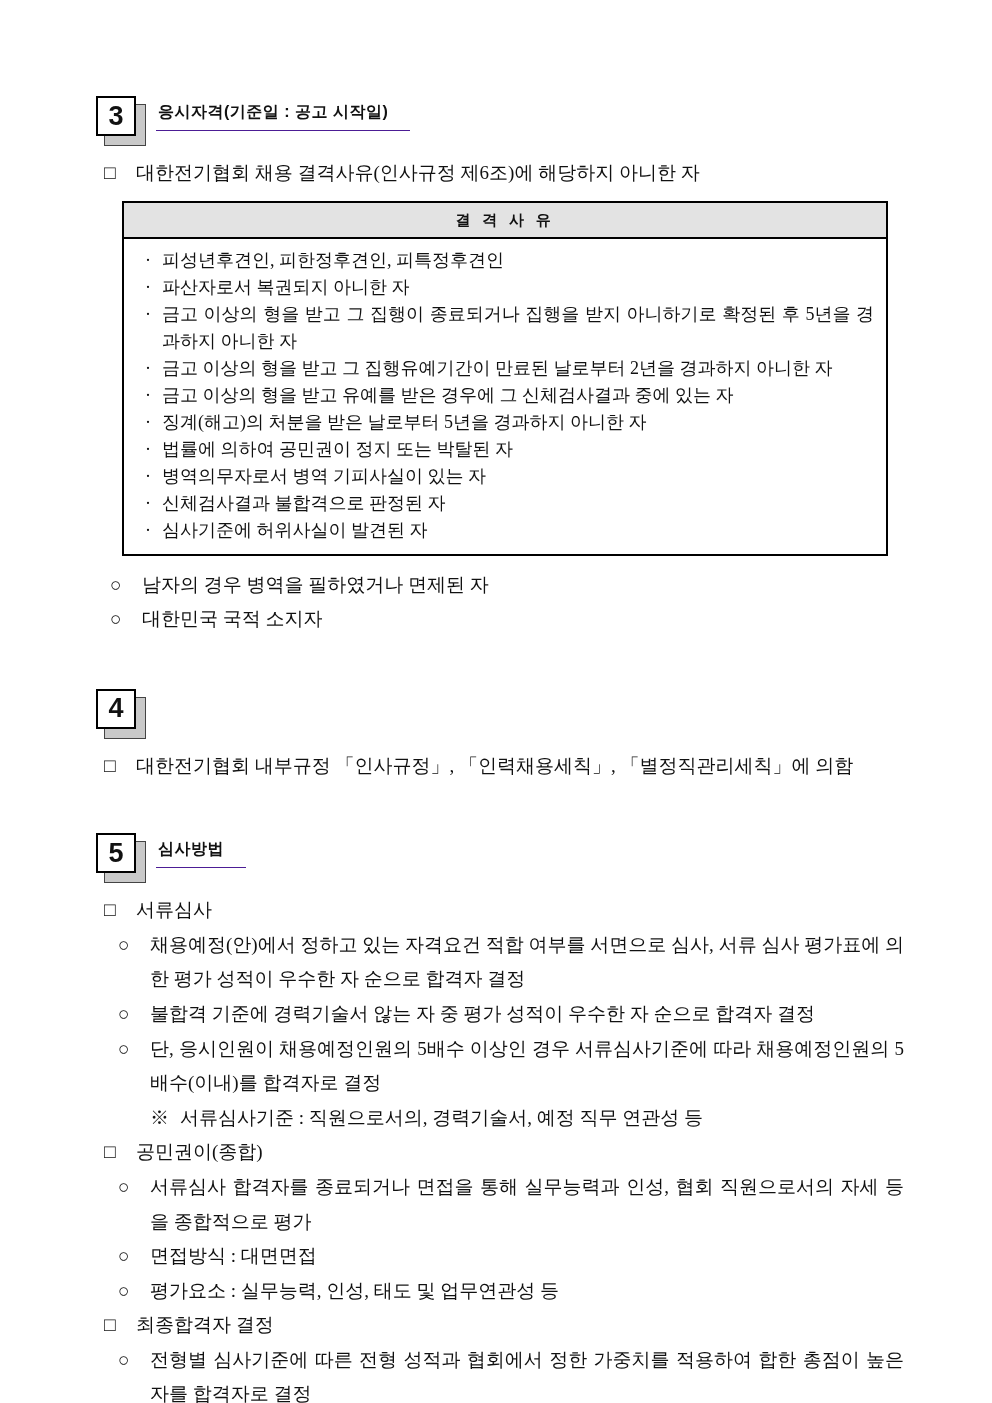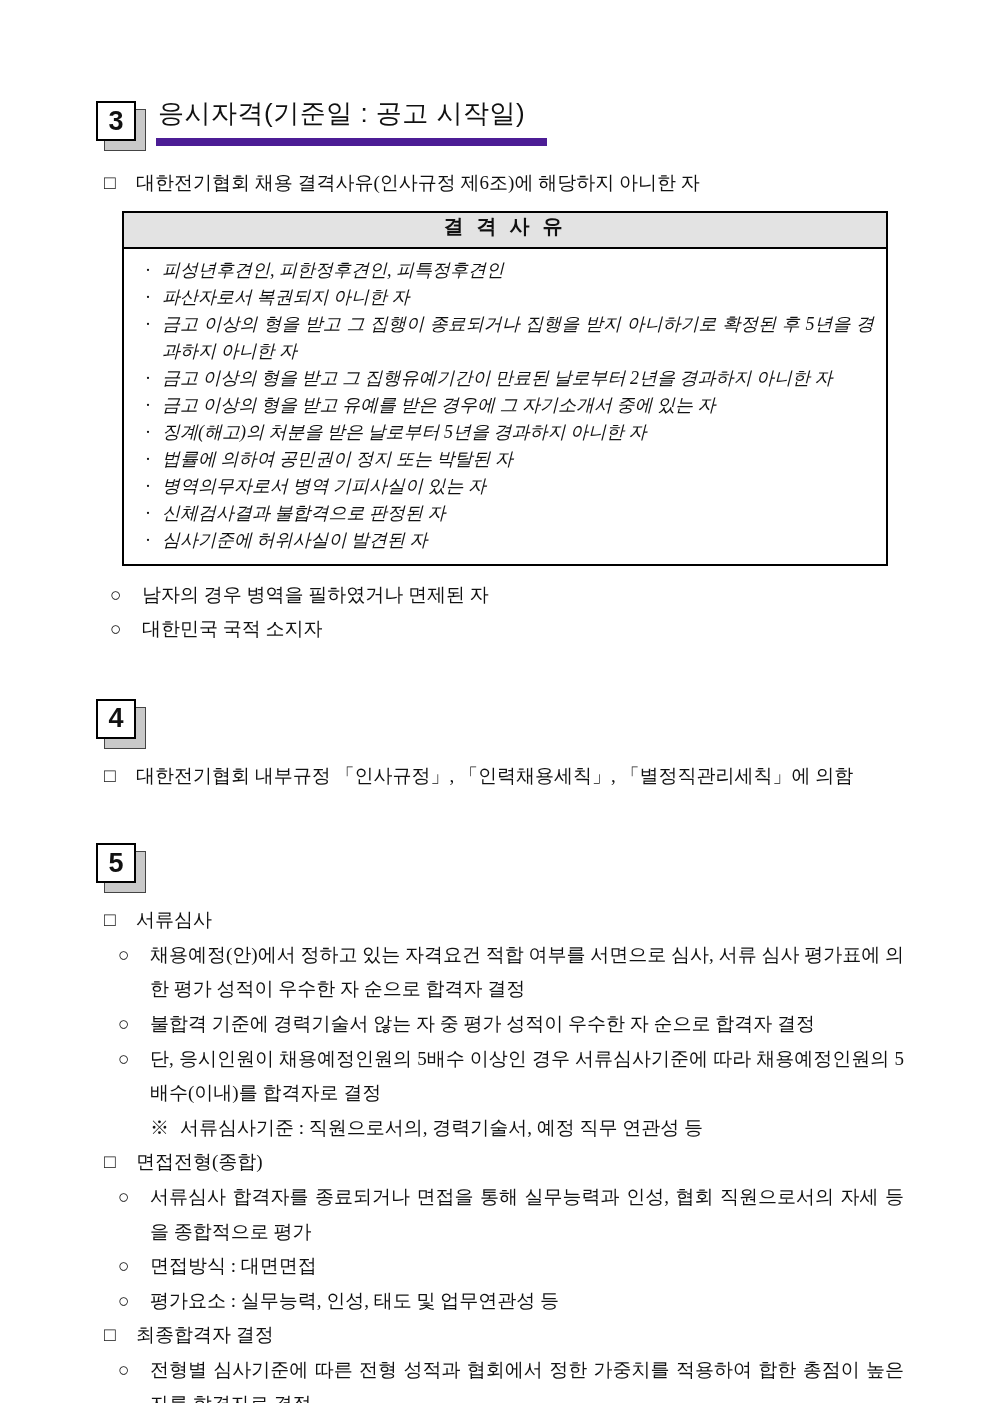--- a/index.html
+++ b/index.html
@@ -56,24 +56,24 @@
     display: flex;
     align-items: center;
     justify-content: center;
     font-family: "Liberation Sans", "DejaVu Sans", sans-serif;
     font-weight: bold;
     font-size: 27px;
     box-sizing: border-box;
   }
   .sec-title {
     font-family: "Liberation Sans", "DejaVu Sans", sans-serif;
-    font-weight: 400;
-    font-size: 26px;
+    font-weight: 700;
+    font-size: 16px;
     letter-spacing: 0.5px;
-    border-bottom: 8px solid #4c1d95;
+    border-bottom: 1px solid #4c1d95;
     padding: 0 22px 7px 2px;
   }
 
   
   .li {
     display: flex;
     line-height: 1.82;
     text-align: justify;
   }
   .li .mk {
@@ -94,38 +94,38 @@
     box-sizing: border-box;
     width: 766px;
     margin: 10px 0 12px 34px;
     border: 2px solid #000;
   }
   .dq-header {
     background: #e3e3e3;
     border-bottom: 2px solid #000;
     text-align: center;
     font-weight: bold;
-    font-size: 20px;
+    font-size: 15px;
     letter-spacing: 4px;
-    padding: 0 0 7px 0;
+    padding: 8px 0 7px 0;
   }
   .dq-body {
     padding: 8px 12px 10px 10px;
   }
   .dq-row {
     display: flex;
     font-size: 18px;
     line-height: 1.5;
     text-align: justify;
   }
   .dq-row .mk {
     flex: 0 0 28px;
     text-align: center;
   }
-  .dq-row .tx { flex: 1; font-style: italic; }
+  .dq-row .tx { flex: 1; }
 
   .sec-gap-1 { margin-top: 52px; }
   .sec-gap-2 { margin-top: 50px; }
   .s4-content { margin-top: 2px; }
 </style>
 </head>
 <body>
 
 <div class="page">
 
@@ -157,21 +157,21 @@
         <div class="dq-row">
           <span class="mk">·</span>
           <span class="tx">금고 이상의 형을 받고 그 집행이 종료되거나 집행을 받지 아니하기로 확정된 후 5년을 경과하지 아니한 자</span>
         </div>
         <div class="dq-row">
           <span class="mk">·</span>
           <span class="tx">금고 이상의 형을 받고 그 집행유예기간이 만료된 날로부터 2년을 경과하지 아니한 자</span>
         </div>
         <div class="dq-row">
           <span class="mk">·</span>
-          <span class="tx">금고 이상의 형을 받고 유예를 받은 경우에 그 자기소개서 중에 있는 자</span>
+          <span class="tx">금고 이상의 형을 받고 유예를 받은 경우에 그 신체검사결과 중에 있는 자</span>
         </div>
         <div class="dq-row">
           <span class="mk">·</span>
           <span class="tx">징계(해고)의 처분을 받은 날로부터 5년을 경과하지 아니한 자</span>
         </div>
         <div class="dq-row">
           <span class="mk">·</span>
           <span class="tx">법률에 의하여 공민권이 정지 또는 박탈된 자</span>
         </div>
         <div class="dq-row">
@@ -211,20 +211,21 @@
       <span class="tx">대한전기협회 내부규정 「인사규정」, 「인력채용세칙」, 「별정직관리세칙」에 의함</span>
     </div>
   </section>
 
   <section class="sec-gap-2">
     <div class="sec-header">
       <span class="numwrap">
         <span class="numshadow"></span>
         <span class="numbox">5</span>
       </span>
+      <span class="sec-title">심사방법</span>
     </div>
 
     <div class="li lv1">
       <span class="mk">□</span>
       <span class="tx">서류심사</span>
     </div>
     <div class="li lv2">
       <span class="mk">○</span>
       <span class="tx">채용예정(안)에서 정하고 있는 자격요건 적합 여부를 서면으로 심사, 서류 심사 평가표에 의한 평가 성적이 우수한 자 순으로 합격자 결정</span>
     </div>
@@ -235,21 +236,21 @@
     <div class="li lv2">
       <span class="mk">○</span>
       <span class="tx">단, 응시인원이 채용예정인원의 5배수 이상인 경우 서류심사기준에 따라 채용예정인원의 5배수(이내)를 합격자로 결정</span>
     </div>
     <div class="li lv3">
       <span class="mk">※</span>
       <span class="tx">서류심사기준 : 직원으로서의, 경력기술서, 예정 직무 연관성 등</span>
     </div>
     <div class="li lv1">
       <span class="mk">□</span>
-      <span class="tx">면접전형(종합)</span>
+      <span class="tx">공민권이(종합)</span>
     </div>
     <div class="li lv2">
       <span class="mk">○</span>
       <span class="tx">서류심사 합격자를 종료되거나 면접을 통해 실무능력과 인성, 협회 직원으로서의 자세 등을 종합적으로 평가</span>
     </div>
     <div class="li lv2">
       <span class="mk">○</span>
       <span class="tx">면접방식 : 대면면접</span>
     </div>
     <div class="li lv2">

